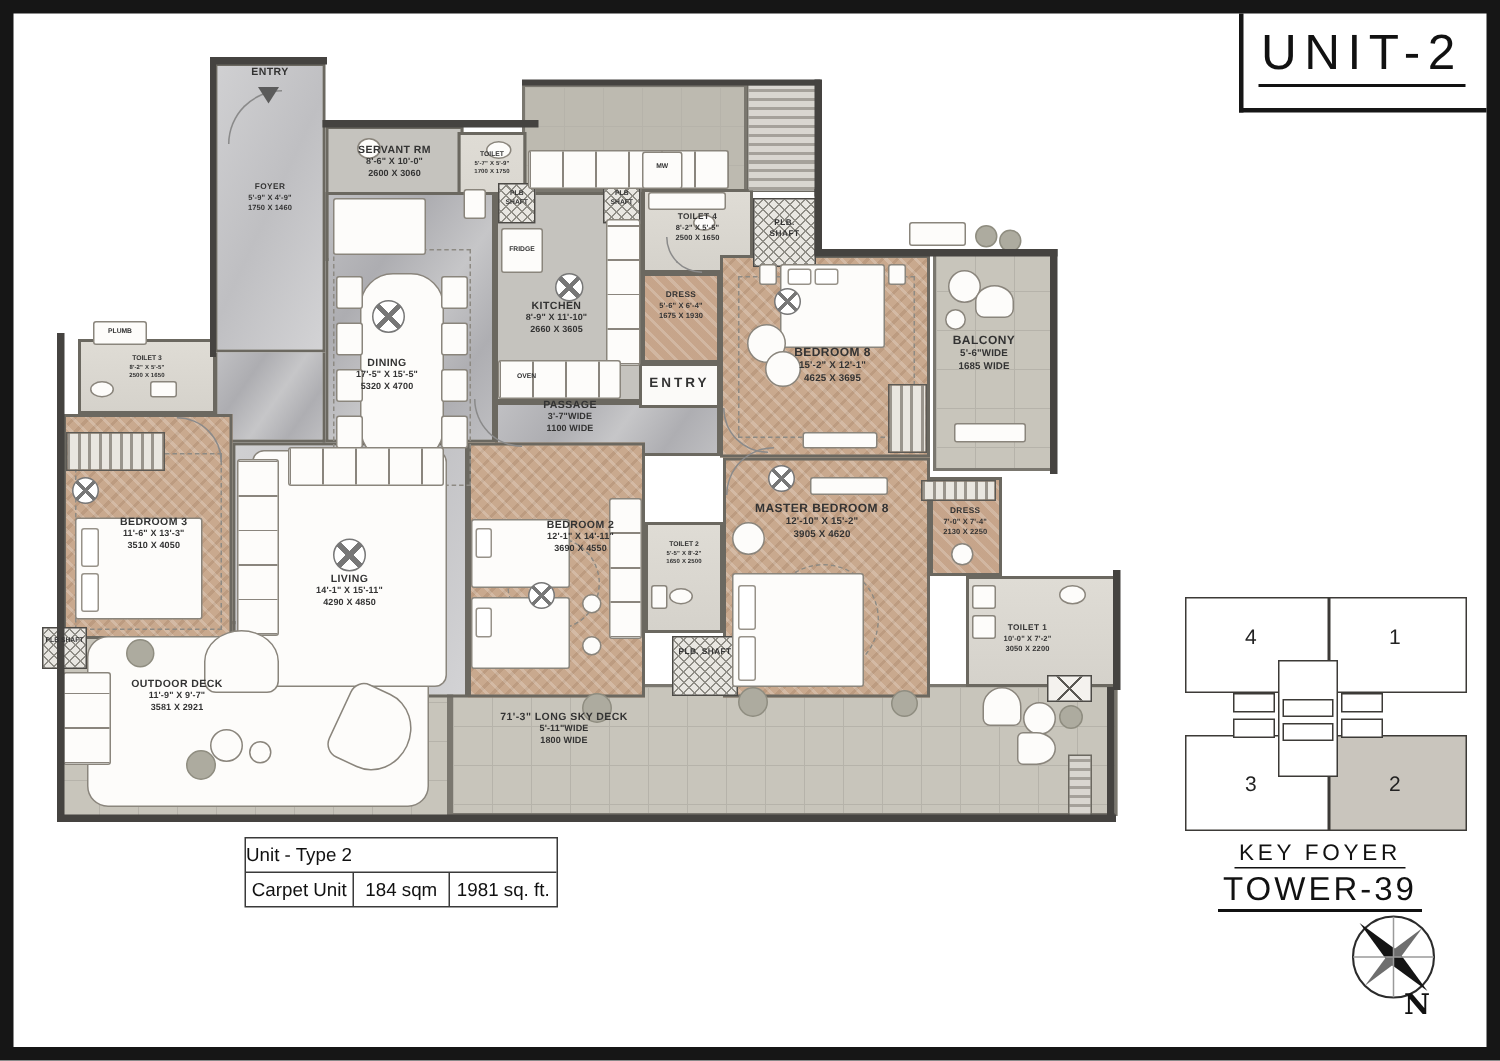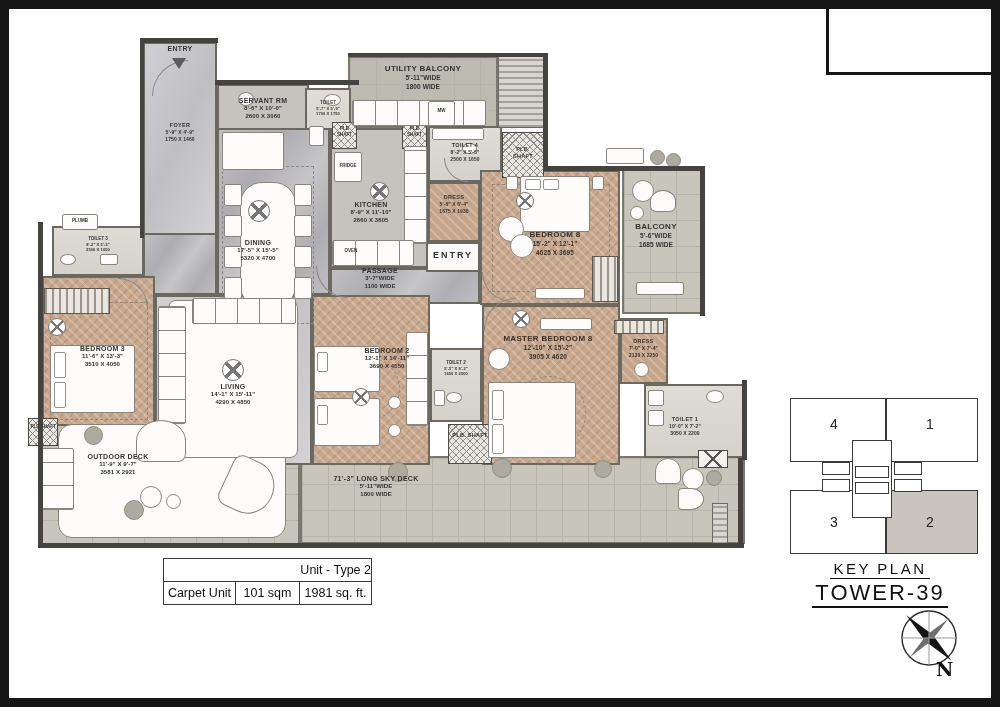--- a/index.html
+++ b/index.html
@@ -44,21 +44,21 @@
   .pillow{position:absolute;background:#fff;border:1px solid #979289;border-radius:2px;z-index:11;}
   
   .title-line{position:absolute;background:#161616;z-index:55;}
   .unit-title{position:absolute;left:828px;top:16px;width:160px;text-align:center;z-index:56;}
   .unit-title span{font-size:33px;letter-spacing:5px;color:#111;font-weight:500;border-bottom:2.5px solid #111;padding:0 2px 3px 2px;}
   .kp-num{position:absolute;font-size:14px;color:#222;z-index:22;}
   .kp-outline{position:absolute;background:#fff;border:1.2px solid #3c3a37;box-sizing:border-box;z-index:20;}
   .kp-text{position:absolute;text-align:center;color:#111;z-index:22;}
   .kp-text span{border-bottom:1.8px solid #111;padding:0 3px 1px 3px;}
   .atable{position:absolute;left:163px;top:558px;width:207px;border:1.6px solid #3a3a3a;background:#fff;z-index:40;font-size:12.5px;color:#111;}
-  .atable .hd{border-bottom:1.6px solid #3a3a3a;text-align:right;padding:4px 0;}
+  .atable .hd{border-bottom:1.6px solid #3a3a3a;text-align:left;padding:4px 0;}
   .atable .row{display:flex;}
   .atable .row div{padding:4px 2px;text-align:center;border-right:1.6px solid #3a3a3a;box-sizing:border-box;}
   .atable .row div:last-child{border-right:none;}
   .disc{position:absolute;left:38px;top:657px;font-size:12.5px;color:#1a1a1a;z-index:40;}
 </style>
 </head>
 <body>
 
 <div class="stage">
 
@@ -240,25 +240,20 @@
   <div class="rlabel" style="left:218px;top:96px;width:90px;">
     <span class="nm">SERVANT RM</span>
       <span class="dm">8'-6" X 10'-0"</span>
       <span class="dm">2600 X 3060</span>
     </div>
   <div class="rlabel xs" style="left:305px;top:100px;width:46px;">
     <span class="nm">TOILET</span>
       <span class="dm" style="font-size:4px;">5'-7" X 5'-9"</span>
       <span class="dm" style="font-size:4px;">1700 X 1750</span>
     </div>
-  <div class="rlabel lg" style="left:358px;top:64px;width:130px;">
-    <span class="nm">UTILITY BALCONY</span>
-      <span class="dm">5'-11"WIDE</span>
-      <span class="dm">1800 WIDE</span>
-    </div>
   <div class="rlabel xs" style="left:428px;top:108px;width:27px;">
       <span class="nm">MW</span>
     </div>
   <div class="rlabel sm" style="left:430px;top:142px;width:70px;">
     <span class="nm">TOILET 4</span>
       <span class="dm">8'-2" X 5'-5"</span>
       <span class="dm">2500 X 1650</span>
     </div>
   <div class="rlabel sm" style="left:506px;top:146px;width:34px;">
       <span class="nm">PLB. SHAFT</span>
@@ -363,48 +358,49 @@
       <span class="dm">3581 X 2921</span>
     </div>
   <div class="rlabel" style="left:306px;top:474px;width:140px;">
     <span class="nm">71'-3" LONG SKY DECK</span>
       <span class="dm">5'-11"WIDE</span>
       <span class="dm">1800 WIDE</span>
     </div>
 
   <div class="title-line" style="left:826px;top:9px;width:3px;height:66px;"></div>
   <div class="title-line" style="left:826px;top:72px;width:165px;height:3px;"></div>
+  <div class="unit-title"><span>UNIT-2</span></div>
 
   <div>
     <div class="kp-outline" style="left:790px;top:398px;width:96px;height:64px;"></div>
     <div class="kp-outline" style="left:886px;top:398px;width:92px;height:64px;"></div>
     <div class="kp-outline" style="left:790px;top:490px;width:96px;height:64px;"></div>
     <div class="kp-outline" style="left:886px;top:490px;width:92px;height:64px;background:#c9c5bd;"></div>
     <div class="kp-outline" style="left:852px;top:440px;width:40px;height:78px;"></div>
     <div class="xbox" style="left:852px;top:440px;width:40px;height:22px;"></div>
     <div class="xbox" style="left:852px;top:496px;width:40px;height:22px;"></div>
     <div class="kp-outline shelfv" style="left:855px;top:466px;width:34px;height:12px;"></div>
     <div class="kp-outline shelfv" style="left:855px;top:482px;width:34px;height:12px;"></div>
     <div class="kp-outline shelfv" style="left:822px;top:462px;width:28px;height:13px;"></div>
     <div class="kp-outline shelfv" style="left:822px;top:479px;width:28px;height:13px;"></div>
     <div class="kp-outline shelfv" style="left:894px;top:462px;width:28px;height:13px;"></div>
     <div class="kp-outline shelfv" style="left:894px;top:479px;width:28px;height:13px;"></div>
     <div class="kp-num" style="left:830px;top:416px;">4</div>
     <div class="kp-num" style="left:926px;top:416px;">1</div>
     <div class="kp-num" style="left:830px;top:514px;">3</div>
     <div class="kp-num" style="left:926px;top:514px;">2</div>
-    <div class="kp-text" style="left:796px;top:560px;width:168px;font-size:15px;letter-spacing:2.5px;"><span>KEY PLAN</span></div>
+    <div class="kp-text" style="left:796px;top:560px;width:168px;font-size:15px;letter-spacing:2.5px;"><span>KEY FOYER</span></div>
     <div class="kp-text" style="left:796px;top:580px;width:168px;font-size:22px;letter-spacing:2px;"><span style="border-bottom-width:2.2px;">TOWER-39</span></div>
   </div>
 
   <div class="atable">
     <div class="hd">Unit - Type 2</div>
     <div class="row">
       <div style="width:72px;">Carpet Unit</div>
-      <div style="width:64px;">101 sqm</div>
+      <div style="width:64px;">184 sqm</div>
       <div style="width:71px;">1981 sq. ft.</div>
     </div>
   </div>
 
 
   <svg style="position:absolute;left:890px;top:604px;z-index:56;" width="80" height="80" viewBox="0 0 80 80">
     <circle cx="39" cy="34" r="27" fill="none" stroke="#2b2b2b" stroke-width="1.4"></circle>
     <g transform="rotate(135 39 34)">
       <polygon points="39,2 43.5,31 39,34 34.5,31" fill="#141414"></polygon>
       <polygon points="39,66 43.5,37 39,34 34.5,37" fill="#141414"></polygon>

